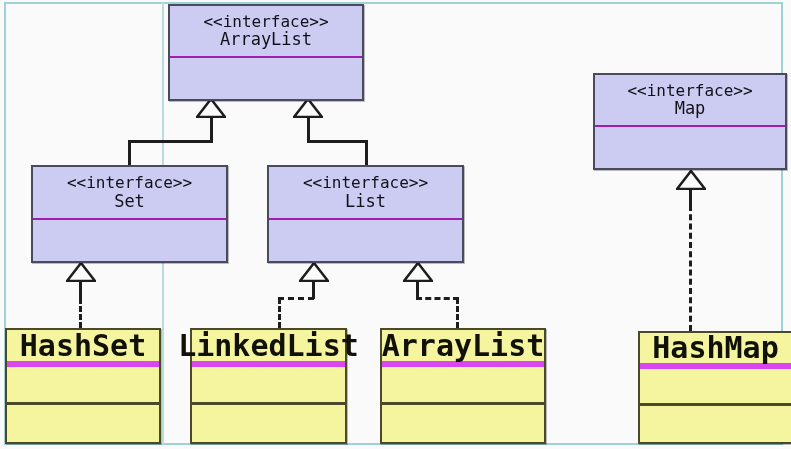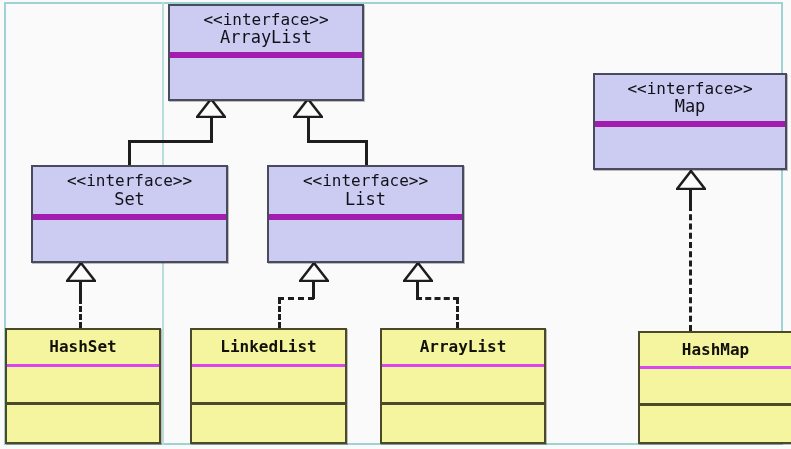--- a/index.html
+++ b/index.html
@@ -57,31 +57,31 @@
     box-sizing: border-box;
     display: flex;
     flex-direction: column;
     align-items: center;
     justify-content: center;
     line-height: 1.12;
     color: #11111a;
   }
   .iface .hdr {
     height: 56%;
-    border-bottom: 6px solid #a21caf;
+    border-bottom: 2px solid #a21caf;
     font-size: 16px;
     letter-spacing: 0px;
   }
   .iface .hdr .stereo { font-size: 16px; }
   .iface .hdr .nm { font-size: 17px; }
 
   .cls .hdr {
     height: 33.4%;
-    border-bottom: 3px solid #d946ef;
-    font-size: 16px;
+    border-bottom: 6px solid #d946ef;
+    font-size: 30px;
     font-weight: 700;
     color: #111108;
   }
   .compartment {
     box-sizing: border-box;
   }
   .iface .compartment { height: 44%; }
   .cls .compartment { height: 33.3%; }
   .cls .compartment.mid { border-bottom: 3px solid #4a4a28; }
 

